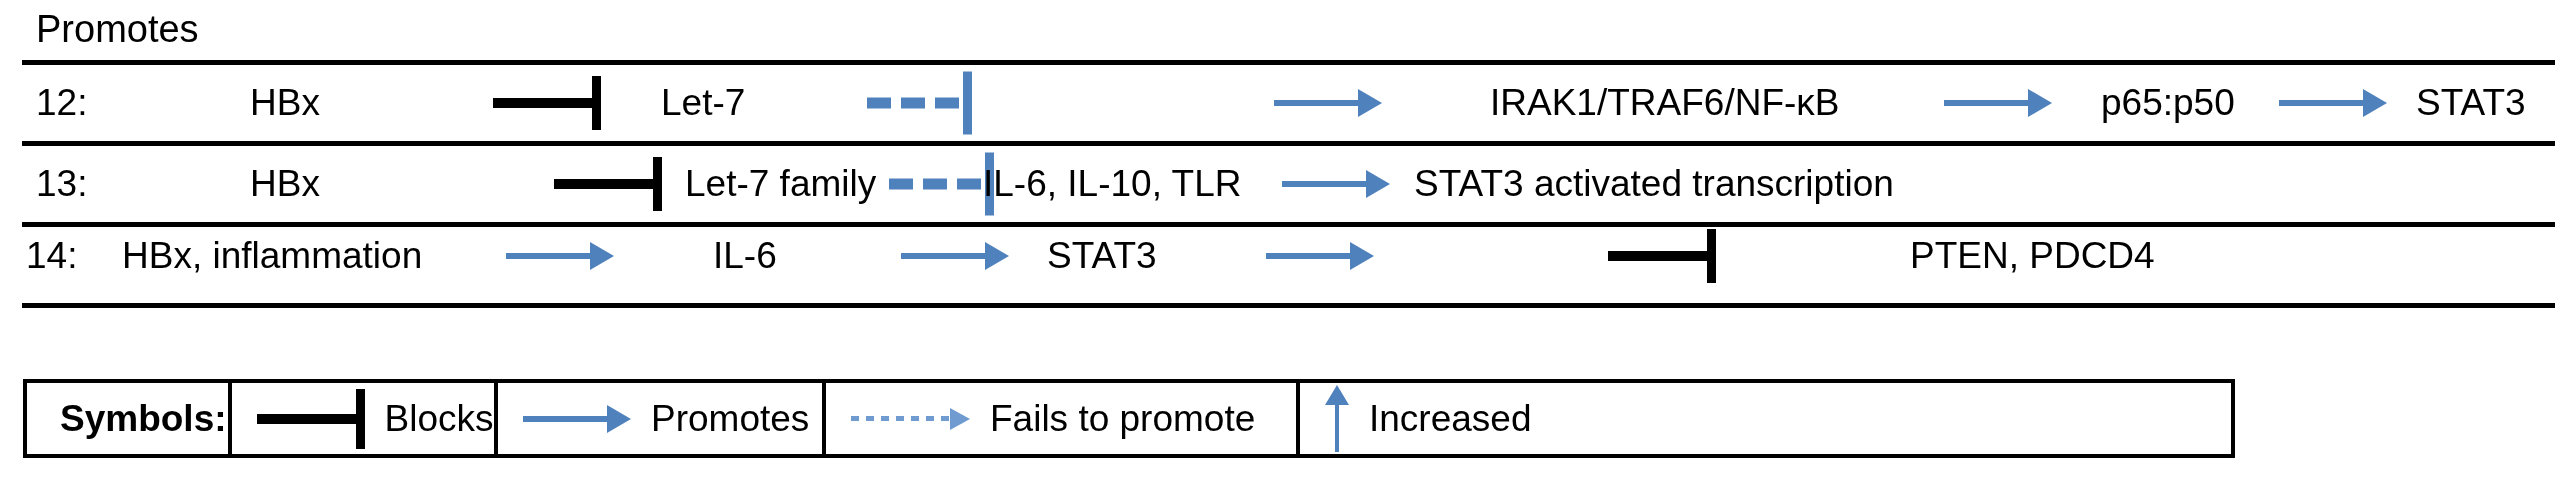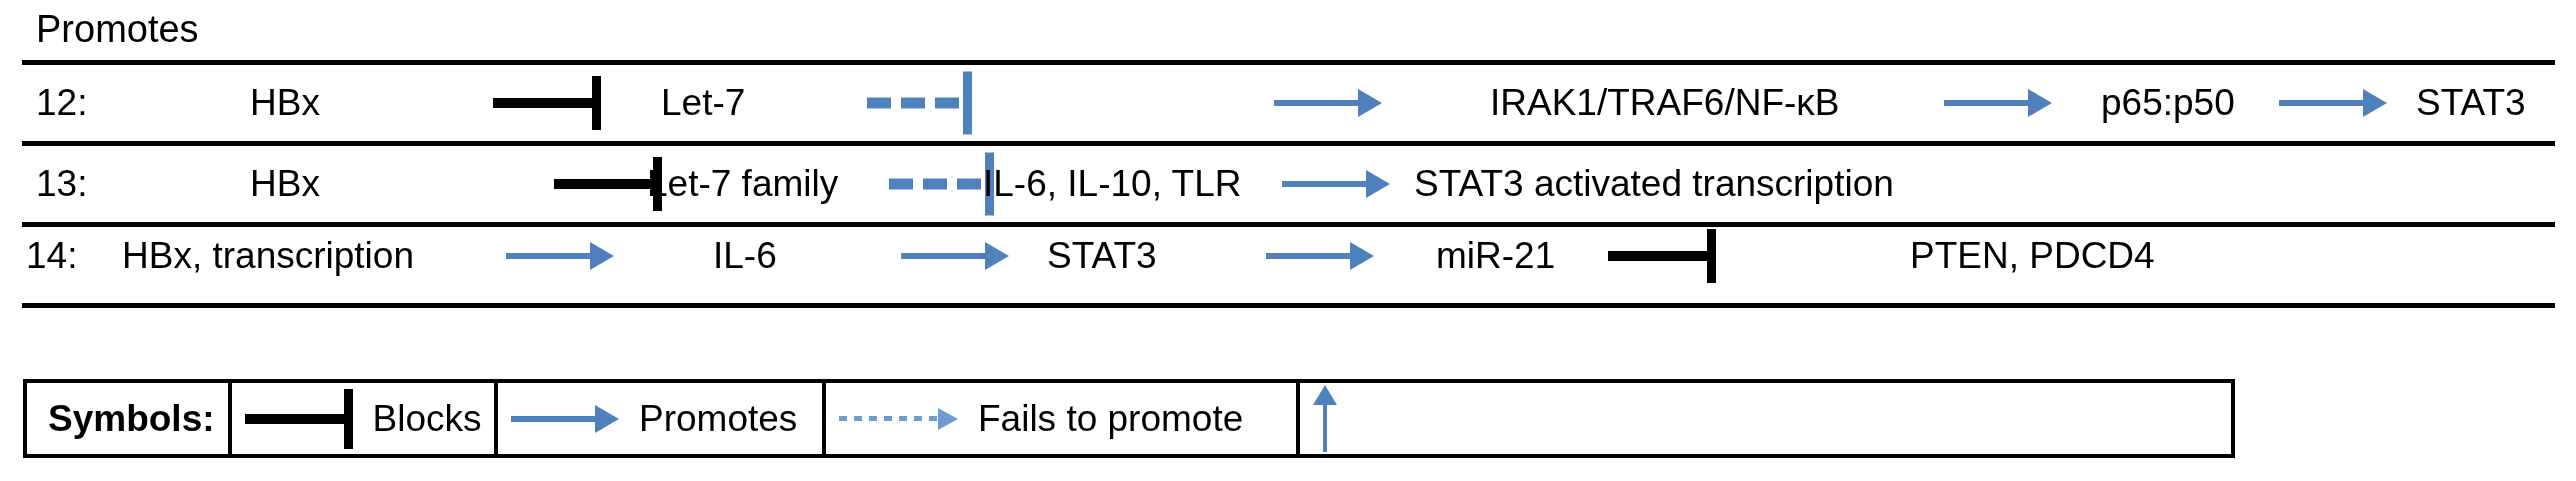--- a/index.html
+++ b/index.html
@@ -85,21 +85,21 @@
     position:absolute;left:23px;top:379px;width:2212px;height:79px;
     border:4.6px solid var(--ink);
     box-sizing:border-box;
     display:flex;
     background:#ffffff;
   }
   .lcell{
     display:flex;align-items:center;
     border-right:4px solid var(--ink);
     box-sizing:border-box;
-    padding-left:13px;
+    padding-left:25px;
     gap:20px;
     font-size:37px;
     white-space:nowrap;
     overflow:visible;
   }
   .lcell:last-child{border-right:none;}
   .lcell .ltext{white-space:nowrap;text-align:center;}
   .ltitle{font-weight:bold;padding-left:8px;}
 </style>
 </head>
@@ -143,51 +143,50 @@
     <span class="item nlabel" style="left:2416px">STAT3</span>
   </div>
 
   <div class="prow" style="top:146px;height:76px">
     <span class="item nlabel" style="left:36px">13:</span>
     <span class="item nlabel" style="left:250px">HBx</span>
     <span class="item sym sym-blocks" style="left:554px">
         <span class="bar"></span>
         <span class="tee"></span>
       </span>
-    <span class="item nlabel" style="left:647px">Let-7 family</span>
+    <span class="item nlabel" style="left:685px">Let-7 family</span>
     <span class="item sym sym-fblock" style="left:889px">
         <span class="dashes"></span>
         <span class="tee"></span>
       </span>
     <span class="item nlabel" style="left:983px">IL-6, IL-10, TLR</span>
     <span class="item sym sym-promote" style="left:1282px">
         <span class="stem"></span>
         <span class="head"></span>
       </span>
     <span class="item nlabel" style="left:1414px">STAT3 activated transcription</span>
   </div>
 
   <div class="prow" style="top:227px;height:58px">
     <span class="item nlabel" style="left:26px">14:</span>
-    <span class="item nlabel" style="left:122px">HBx, transcription</span>
+    <span class="item nlabel" style="left:122px">HBx, inflammation</span>
     <span class="item sym sym-promote" style="left:506px">
         <span class="stem"></span>
         <span class="head"></span>
       </span>
     <span class="item nlabel" style="left:713px">IL-6</span>
     <span class="item sym sym-promote" style="left:901px">
         <span class="stem"></span>
         <span class="head"></span>
       </span>
     <span class="item nlabel" style="left:1047px">STAT3</span>
     <span class="item sym sym-promote" style="left:1266px">
         <span class="stem"></span>
         <span class="head"></span>
       </span>
-    <span class="item nlabel" style="left:1436px">miR-21</span>
     <span class="item sym sym-blocks" style="left:1608px">
         <span class="bar"></span>
         <span class="tee"></span>
       </span>
     <span class="item nlabel" style="left:1910px">PTEN, PDCD4</span>
   </div>
 
   <div class="legend">
     <div class="lcell" style="flex:0 0 205px">
       <span class="ltitle">Symbols:</span>
@@ -211,17 +210,18 @@
           <span class="stem"></span>
           <span class="head"></span>
         </span>
       <span class="ltext">Fails to promote</span>
     </div>
     <div class="lcell" style="flex:0 0 268px">
       <span class="sym sym-up">
           <span class="head"></span>
           <span class="stem"></span>
         </span>
+      <span class="ltext">Increased</span>
     </div>
   </div>
 
 </div>
 
 
 </body></html>

